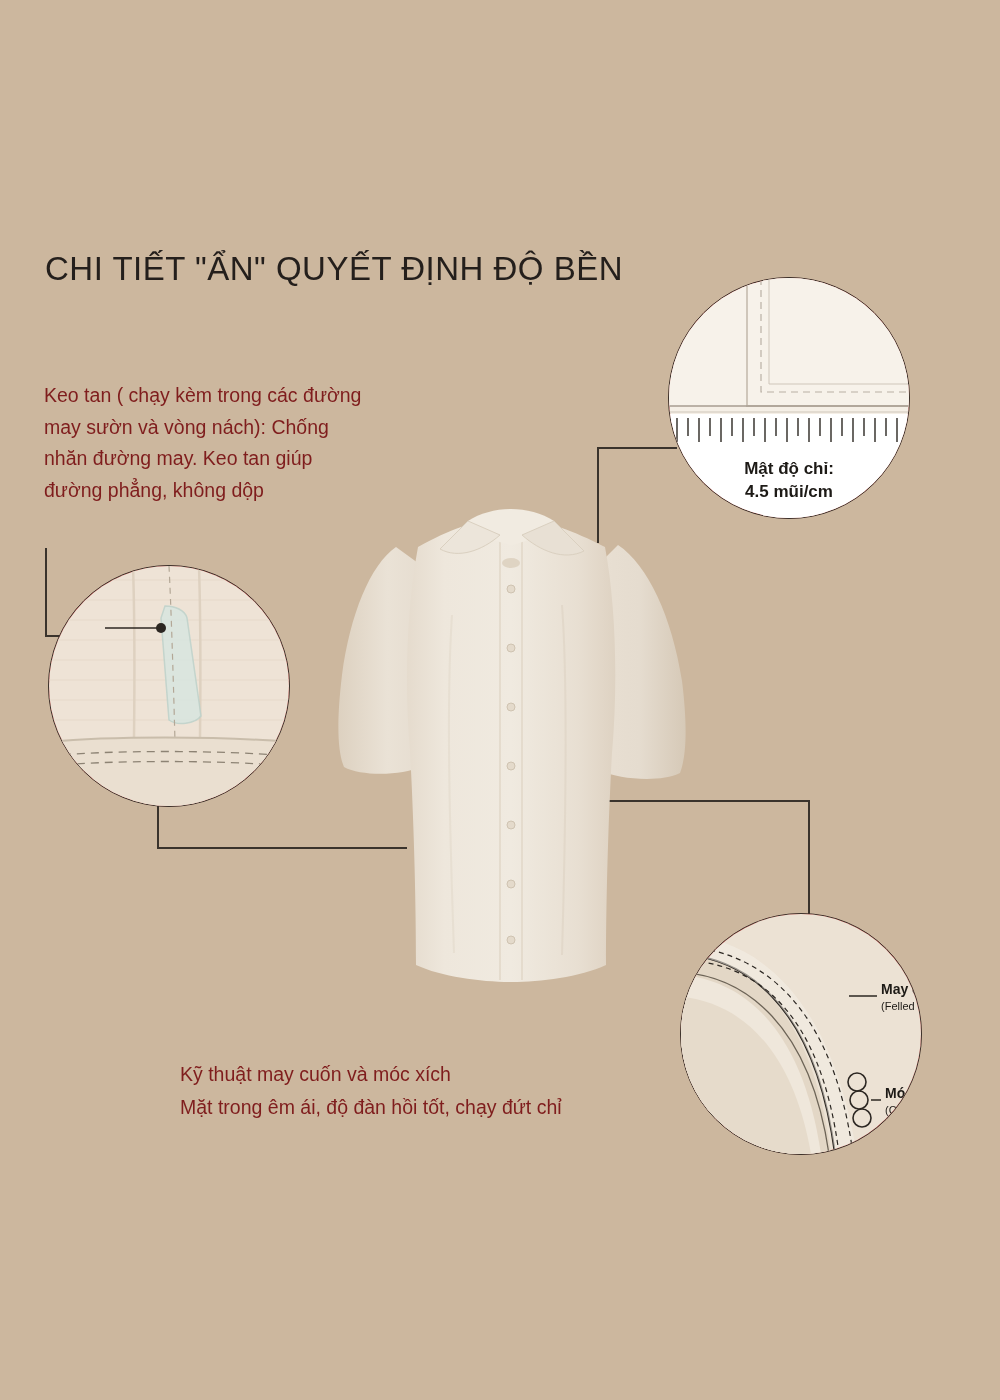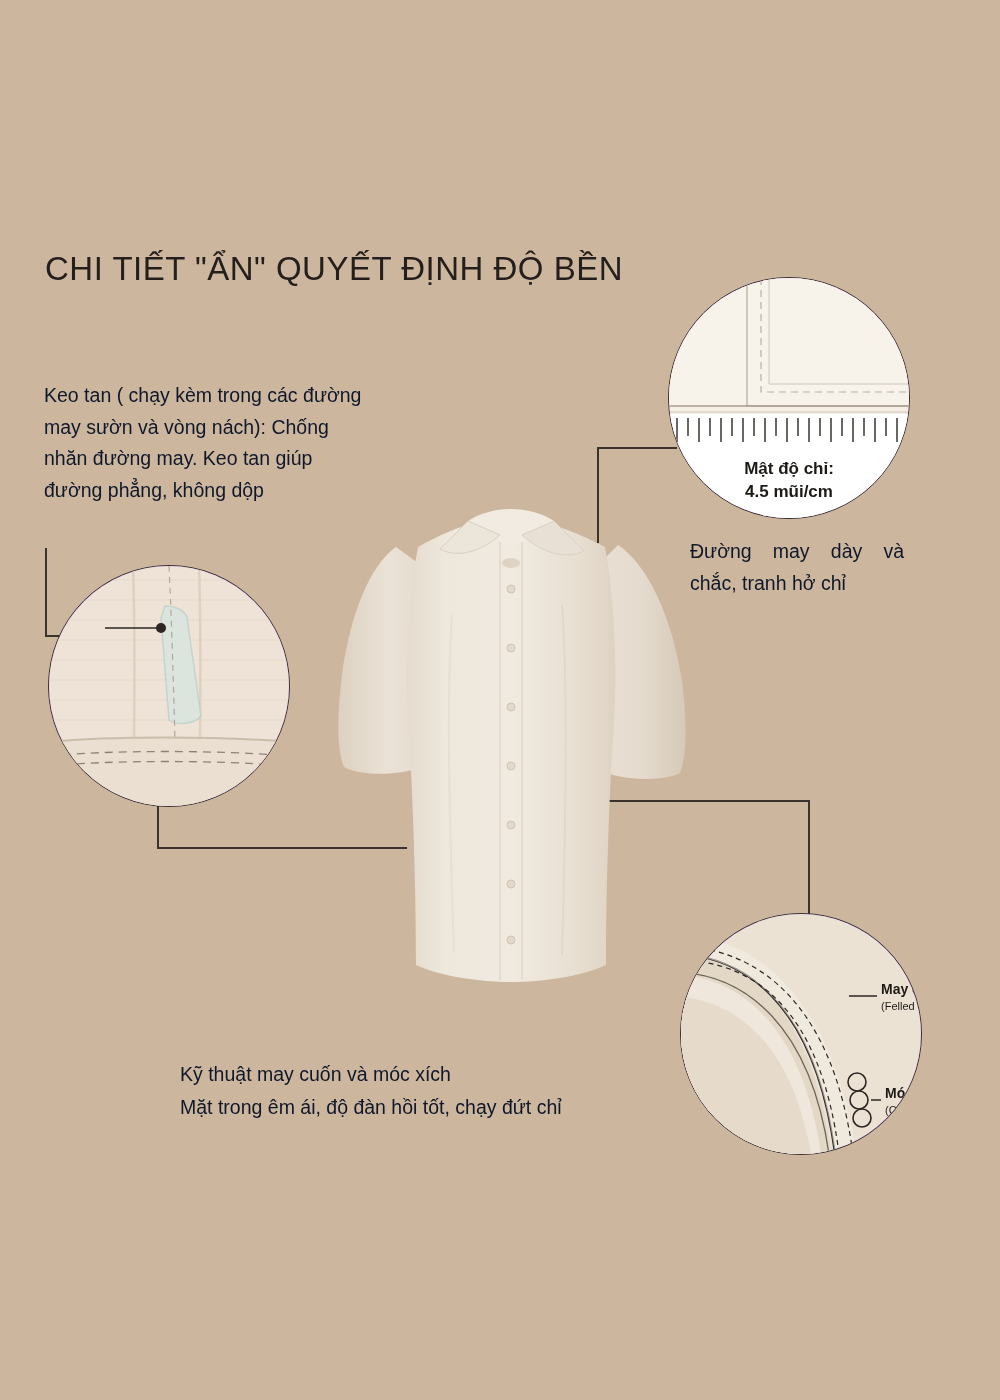--- a/index.html
+++ b/index.html
@@ -26,21 +26,21 @@
     font-size: 33px;
     letter-spacing: 0.5px;
     color: #241f1c;
     font-weight: 400;
     white-space: nowrap;
   }
 
   
   .anno {
     position: absolute;
-    color: #0f172a;
+    color: #7f1d1d;
     font-size: 19.5px;
     line-height: 1.62;
     font-weight: 400;
   }
   #anno-glue {
     left: 44px;
     top: 380px;
     width: 320px;
   }
   #anno-stitch {
@@ -63,21 +63,21 @@
   }
   .h { height: 1.6px; }
   .v { width: 1.6px; }
 
   
   .bubble {
     position: absolute;
     border-radius: 50%;
     border: 1.6px solid #3a332c;
     overflow: hidden;
-    background: #8b5cf6;
+    background: #b91c1c;
   }
   #bubble-stitch { left: 668px; top: 277px;  width: 240px; height: 240px; }
   #bubble-glue   { left: 48px;  top: 565px;  width: 240px; height: 240px; }
   #bubble-felled { left: 680px; top: 913px;  width: 240px; height: 240px; }
 
   .bubble svg { display: block; width: 100%; height: 100%; }
 
   
   #shirt {
     position: absolute;
@@ -112,21 +112,20 @@
   <div class="line v" style="left:597px; top:447px; height:96px;"></div>
 
   <div class="line h" style="left:607px; top:800px; width:203px;"></div>
   <div class="line v" style="left:808px; top:800px; height:122px;"></div>
 
   <div class="line v" style="left:157px; top:805px; height:43px;"></div>
   <div class="line h" style="left:157px; top:847px; width:250px;"></div>
 
   <div class="anno" id="anno-glue">Keo tan ( chạy kèm trong các đường may sườn và vòng nách): Chống nhăn đường may. Keo tan giúp đường phẳng, không dộp</div>
 
-  <div class="anno" id="anno-stitch">Đường may dày và chắc, tranh hở chỉ</div>
 
   <div class="anno" id="anno-felled">
     <div>Kỹ thuật may cuốn và móc xích</div>
     <div>Mặt trong êm ái, độ đàn hồi tốt, chạy đứt chỉ</div>
   </div>
 
   <div id="shirt">
     <svg viewBox="0 0 430 545" xmlns="http://www.w3.org/2000/svg">
       <defs>
         <linearGradient id="bodyGrad" x1="0" y1="0" x2="1" y2="0">

